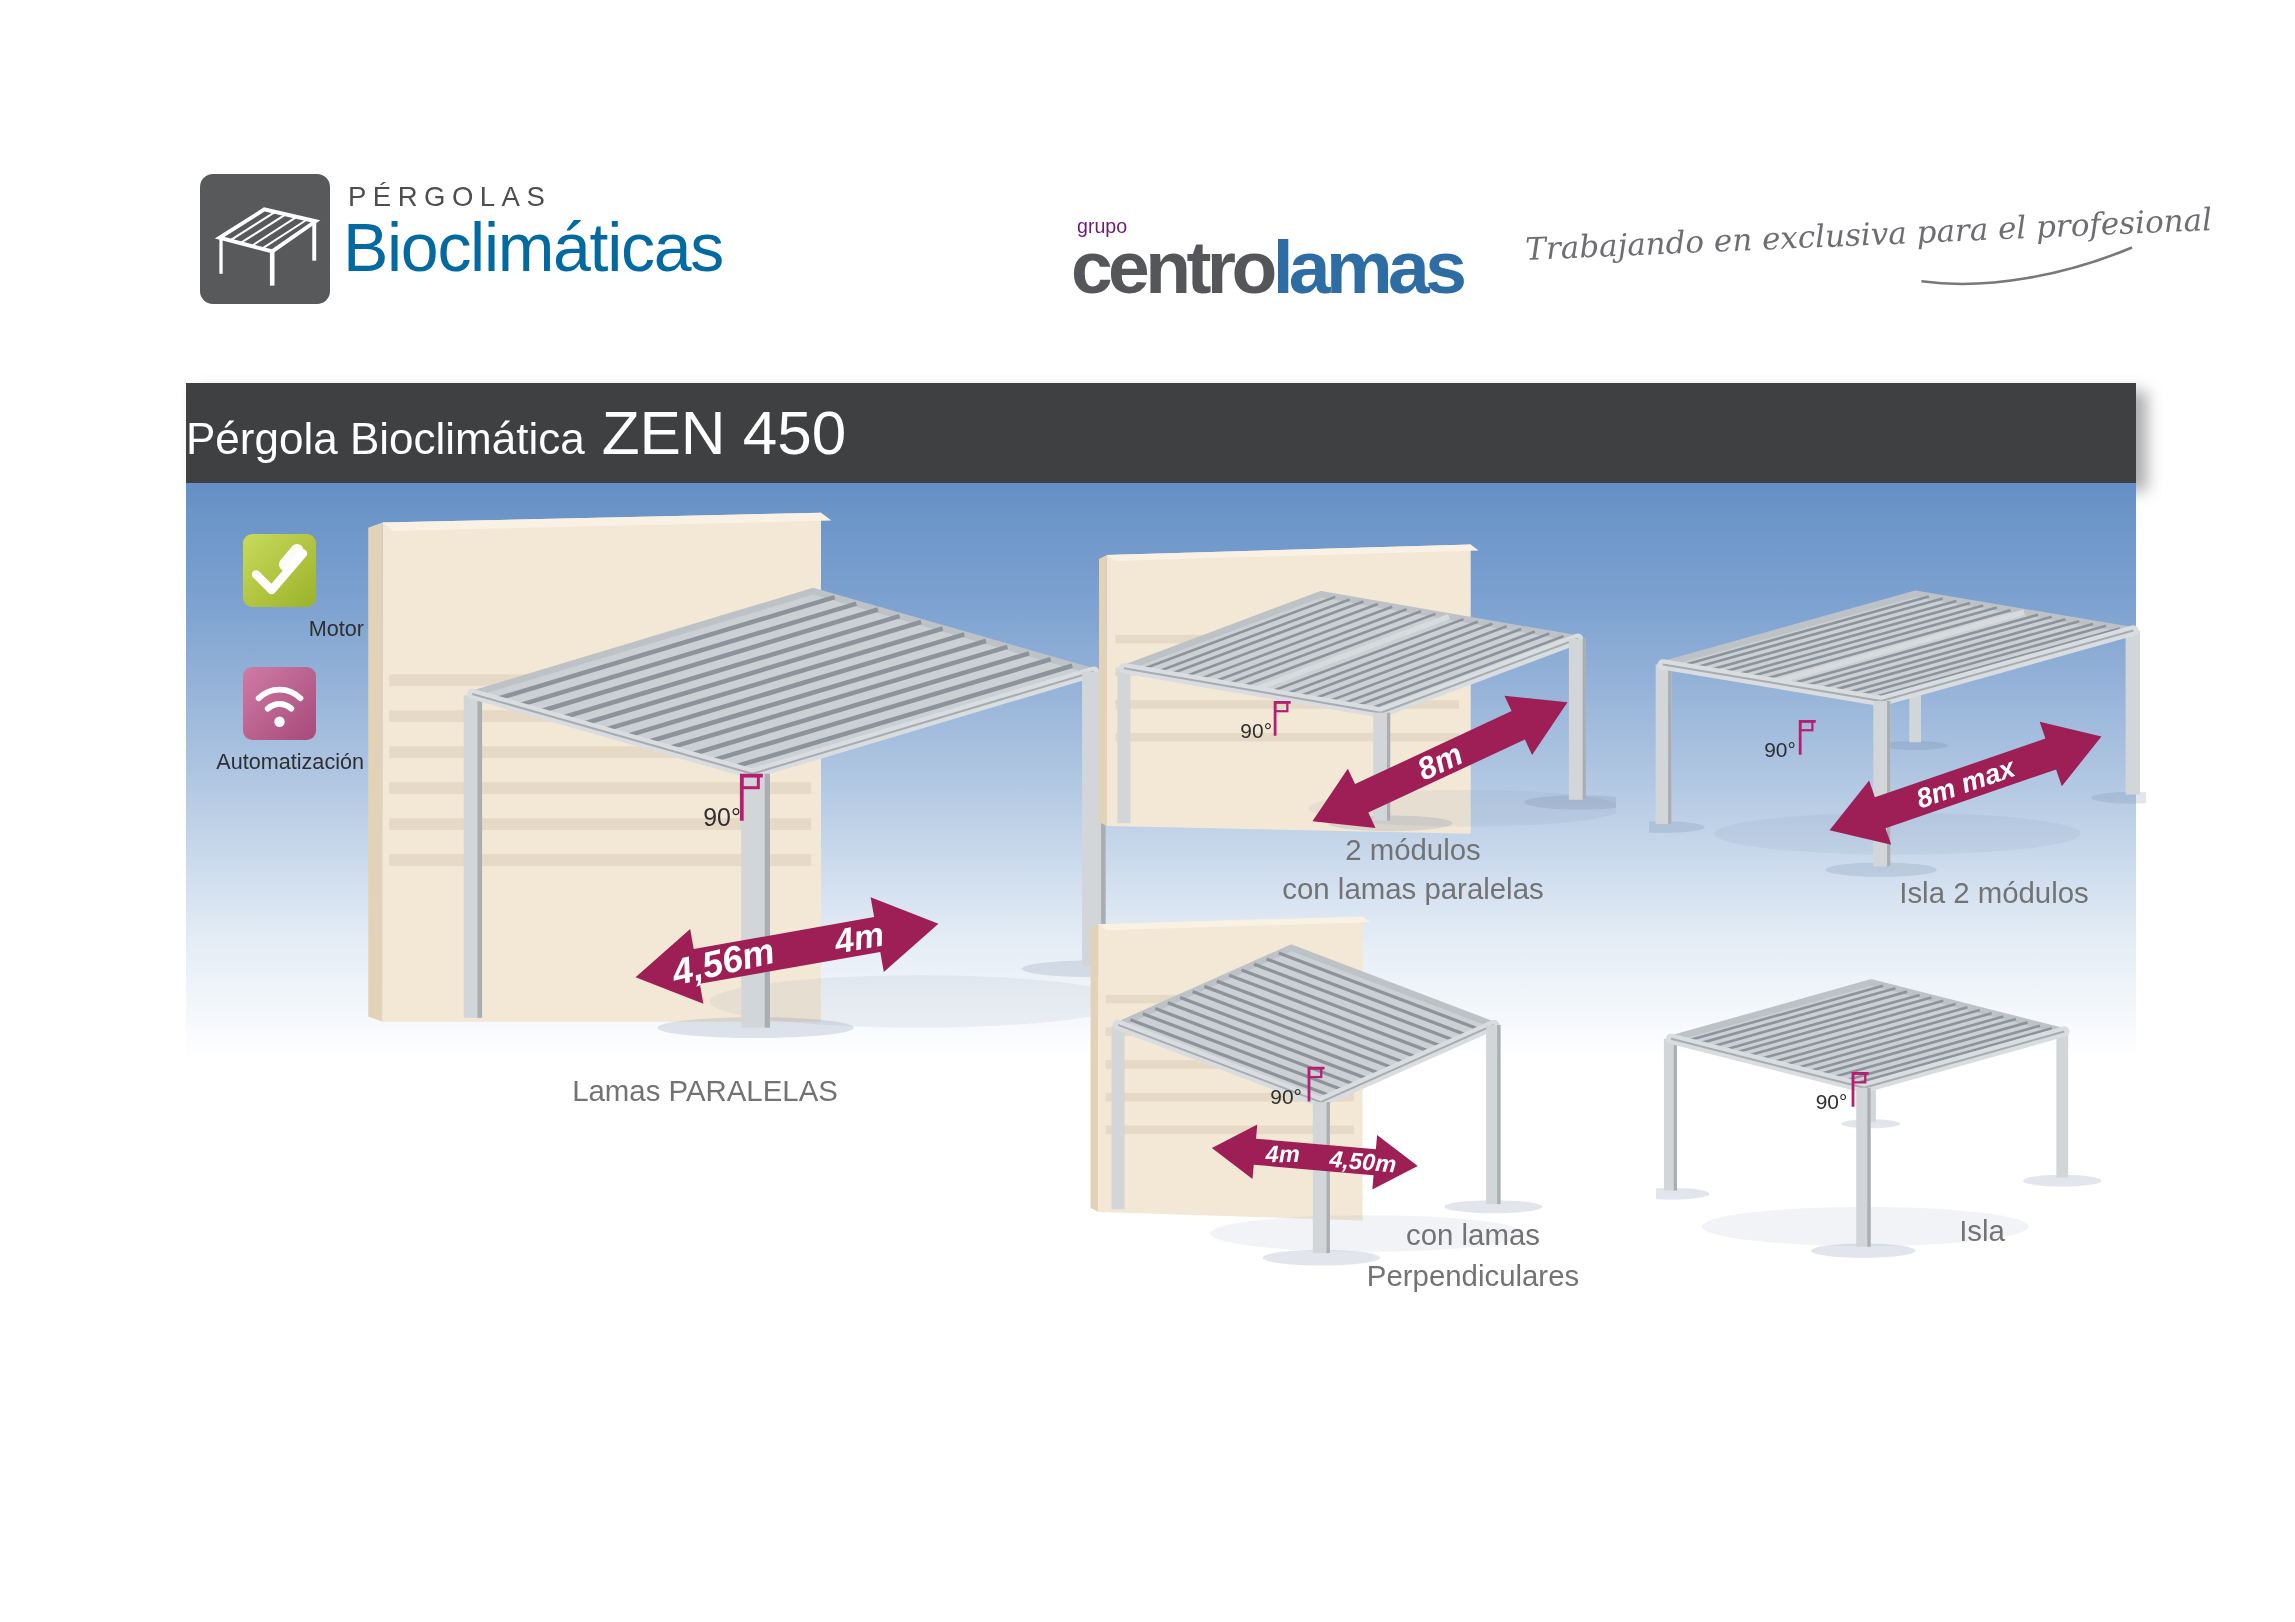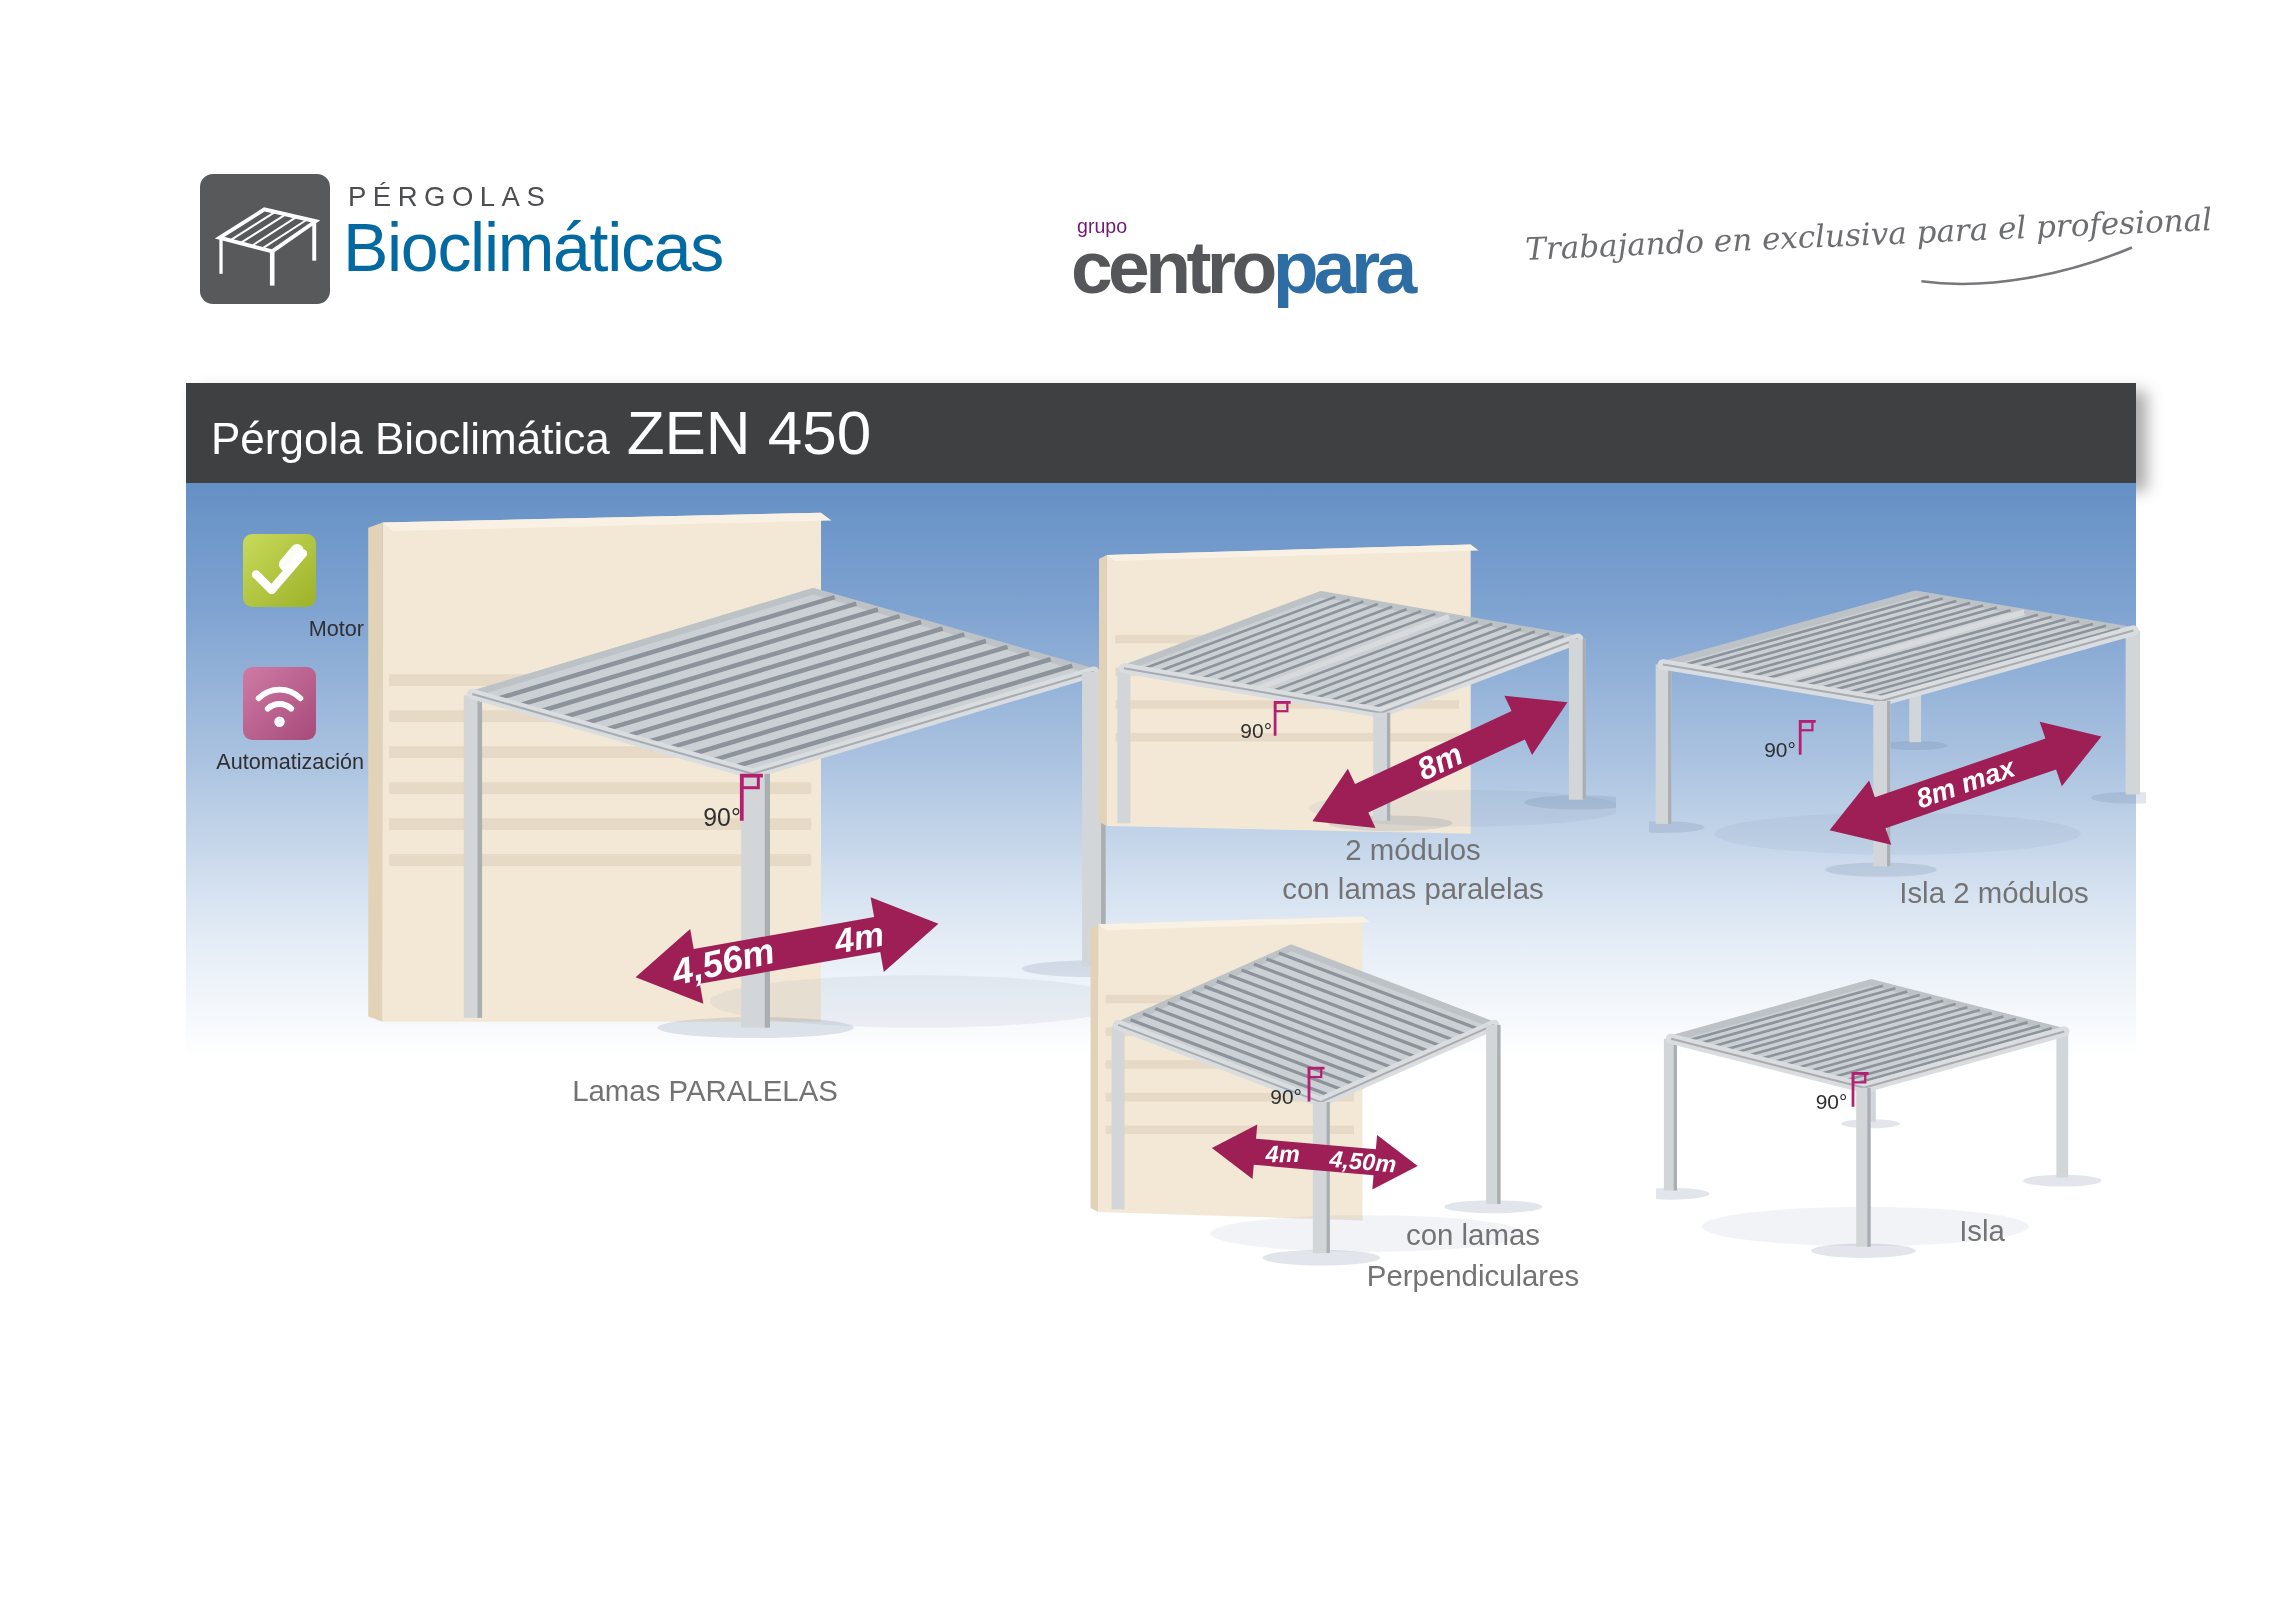--- a/index.html
+++ b/index.html
@@ -14,21 +14,21 @@
   .grupo{left:1077px;top:215px;font-size:19.6px;color:#701a75;}
   .cc{left:1071px;top:230px;font-size:75px;font-weight:700;letter-spacing:-4.6px;line-height:75px;}
   .cc-gray{color:#55565a;}
   .cc-blue{color:#2e6da4;}
   .tagline{left:1525px;top:216px;font-family:"DejaVu Serif",serif;font-style:italic;
            font-size:31px;color:#6d6e71;white-space:nowrap;transform:rotate(-2.5deg);}
   .swoosh{left:1917px;top:241px;}
 
   
   .titlebar{left:186px;top:383px;width:1950px;height:100px;background:#3f4042;color:#ffffff;
-            display:flex;align-items:baseline;padding-left:25px;padding-top:14.4px;box-sizing:border-box;
+            display:flex;align-items:baseline;padding-top:14.4px;box-sizing:border-box;
             box-shadow:10.5px 7.9px 14.4px rgba(70,70,70,0.45);}
   .title-prefix{font-size:44px;font-weight:400;margin-right:17px;}
   .title-model{font-size:62px;font-weight:400;}
 
   
   .panel{left:186px;top:483px;width:1950px;height:576px;
          background:linear-gradient(180deg,#6590c5 0%,#7fa3d1 22%,#aec5e1 50%,#e2ebf5 78%,#ffffff 100%);}
 
   
   .feature{width:170px;text-align:right;}
@@ -78,21 +78,21 @@
       <line x1="94" y1="114" x2="162" y2="70" stroke-width="3"></line>
       <line x1="110" y1="118" x2="110" y2="170" stroke-width="7"></line>
       <line x1="174" y1="74" x2="174" y2="132" stroke-width="6"></line>
       <line x1="32" y1="99" x2="32" y2="152" stroke-width="5"></line>
     </svg>
   </div>
   <div class="abs brand-w1">PÉRGOLAS</div>
   <div class="abs brand-w2">Bioclimáticas</div>
 
   <div class="abs grupo">grupo</div>
-  <div class="abs cc"><span class="cc-gray">centro</span><span class="cc-blue">para</span></div>
+  <div class="abs cc"><span class="cc-gray">centro</span><span class="cc-blue">lamas</span></div>
   <div class="abs tagline">Trabajando en exclusiva para el profesional</div>
   <svg class="abs swoosh" width="222" height="52" viewBox="0 0 340 80">
     <path d="M6,62 C110,76 230,52 330,10" stroke="#77787b" stroke-width="4" fill="none"></path>
   </svg>
 
   <div class="abs titlebar">
     <span class="title-prefix">Pérgola Bioclimática</span>
     <span class="title-model">ZEN 450</span>
   </div>
 

